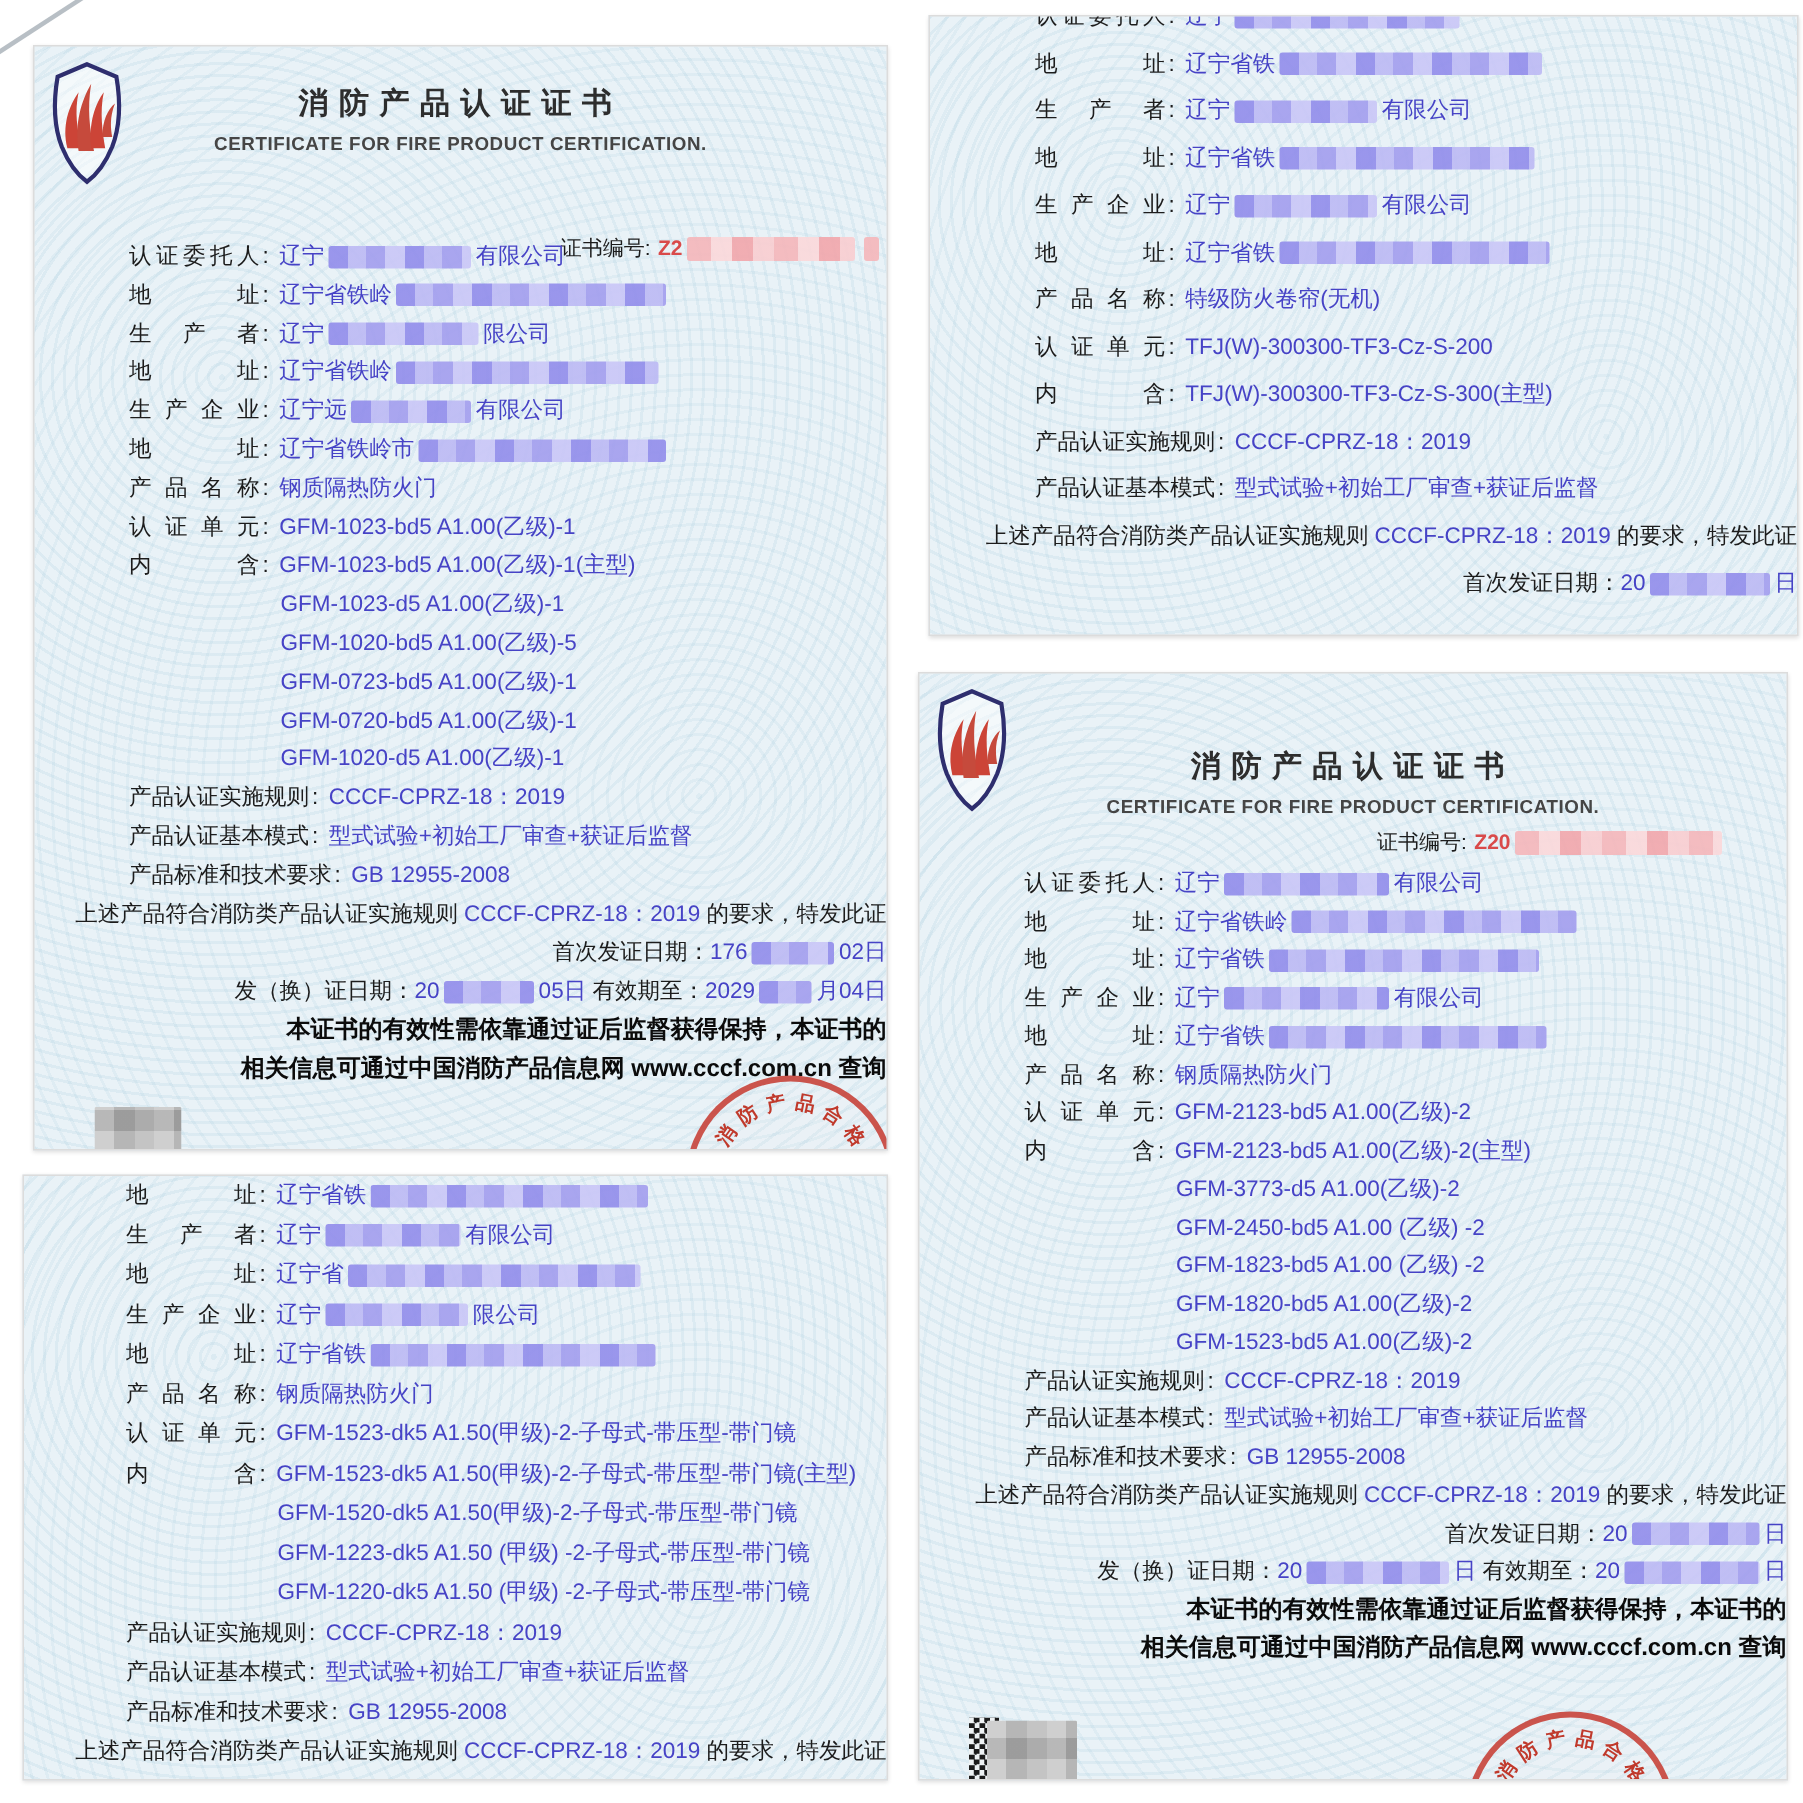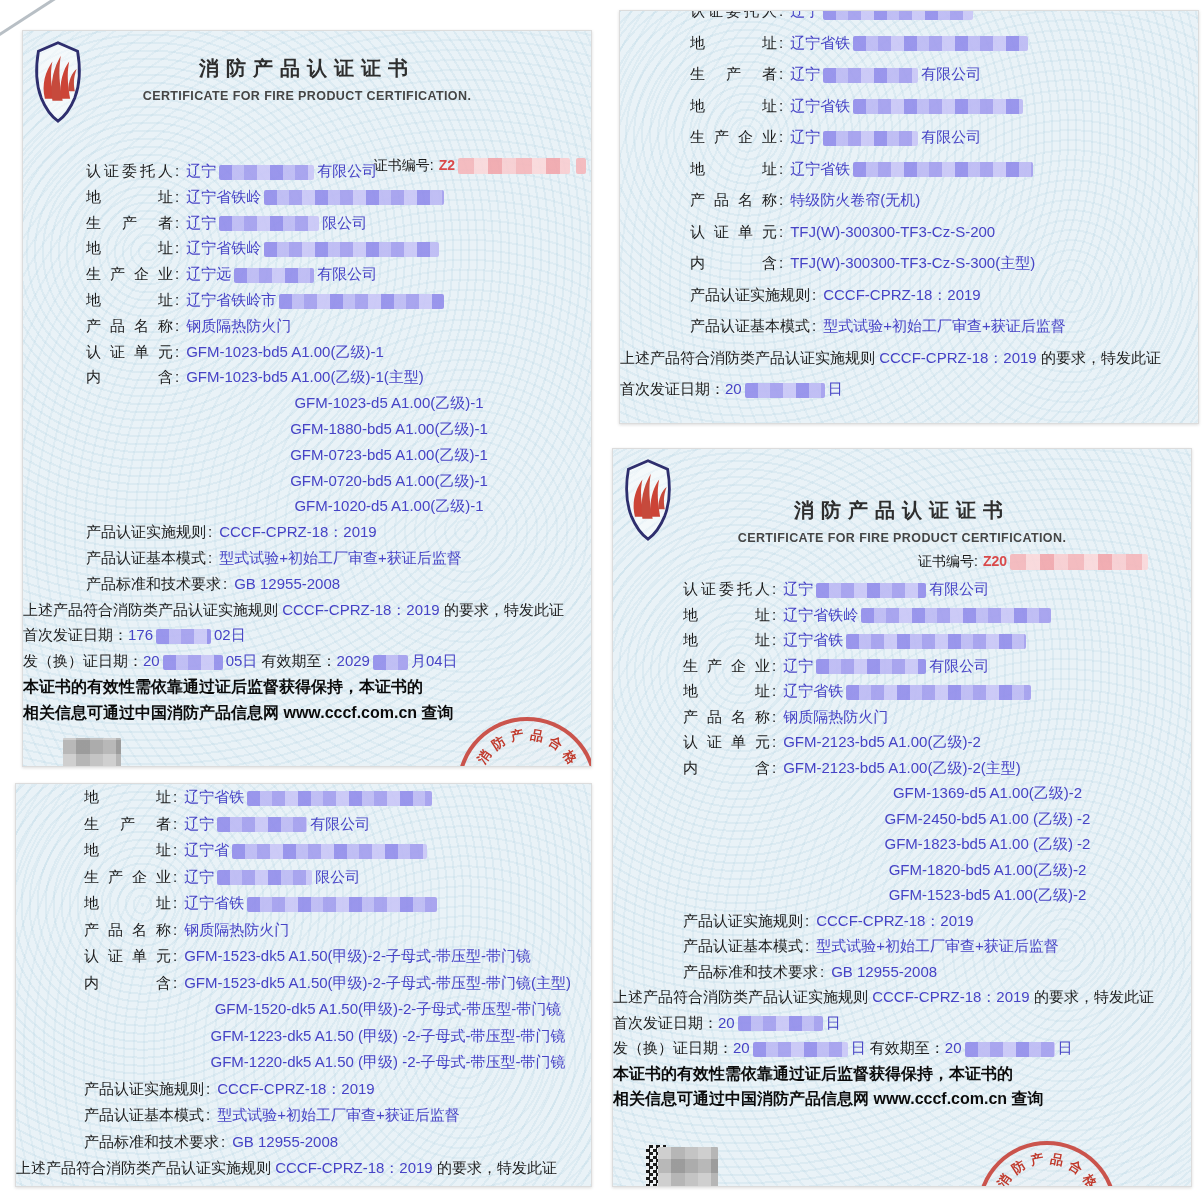--- a/index.html
+++ b/index.html
@@ -46,22 +46,22 @@
   #c1 .rows{padding-top:127px;}
   #c2 .rows{top:-16px;}
   #c3 .rows{padding-top:127px;}
   #c4 .rows{padding-top:0px;}
 
   .row{
     height:var(--rh);line-height:var(--rh);
     white-space:nowrap;font-size:15px;color:#222;
   }
   .row.f,.row.cont{padding-left:var(--pad);}
-  .row.cont{padding-left:calc(var(--pad) + 101px);text-align:center;}
-  .row.m{text-align:left;}
+  .row.cont{padding-left:calc(var(--pad) + 101px);}
+  .row.m{text-align:right;}
 
   .lab{
     display:inline-block;width:87px;
     text-align:justify;text-align-last:justify;
     color:#1c1c1c;
   }
   .lab.long{width:auto;text-align-last:auto;}
   .colon{margin:0 7px 0 2px;color:#1c1c1c;}
   .val{color:#4643c6;}
   .blk{color:#1c1c1c;}
@@ -121,21 +121,21 @@
       <div class="row f"><span class="lab">认证委托人</span><span class="colon">:</span><span class="val">辽宁</span><span class="redact" style="width: 95px;"></span><span class="val">有限公司</span></div>
       <div class="row f"><span class="lab">地址</span><span class="colon">:</span><span class="val">辽宁省铁岭</span><span class="redact" style="width: 180px;"></span></div>
       <div class="row f"><span class="lab">生产者</span><span class="colon">:</span><span class="val">辽宁</span><span class="redact" style="width: 100px;"></span><span class="val">限公司</span></div>
       <div class="row f"><span class="lab">地址</span><span class="colon">:</span><span class="val">辽宁省铁岭</span><span class="redact" style="width: 175px;"></span></div>
       <div class="row f"><span class="lab">生产企业</span><span class="colon">:</span><span class="val">辽宁远</span><span class="redact" style="width: 80px;"></span><span class="val">有限公司</span></div>
       <div class="row f"><span class="lab">地址</span><span class="colon">:</span><span class="val">辽宁省铁岭市</span><span class="redact" style="width: 165px;"></span></div>
       <div class="row f"><span class="lab">产品名称</span><span class="colon">:</span><span class="val">钢质隔热防火门</span></div>
       <div class="row f"><span class="lab">认证单元</span><span class="colon">:</span><span class="val">GFM-1023-bd5 A1.00(乙级)-1</span></div>
       <div class="row f"><span class="lab">内含</span><span class="colon">:</span><span class="val">GFM-1023-bd5 A1.00(乙级)-1(主型)</span></div>
       <div class="row cont"><span class="val">GFM-1023-d5 A1.00(乙级)-1</span></div>
-      <div class="row cont"><span class="val">GFM-1880-bd5 A1.00(乙级)-1</span></div>
+      <div class="row cont"><span class="val">GFM-1020-bd5 A1.00(乙级)-5</span></div>
       <div class="row cont"><span class="val">GFM-0723-bd5 A1.00(乙级)-1</span></div>
       <div class="row cont"><span class="val">GFM-0720-bd5 A1.00(乙级)-1</span></div>
       <div class="row cont"><span class="val">GFM-1020-d5 A1.00(乙级)-1</span></div>
       <div class="row f"><span class="lab long">产品认证实施规则</span><span class="colon">:</span><span class="val">CCCF-CPRZ-18：2019</span></div>
       <div class="row f"><span class="lab long">产品认证基本模式</span><span class="colon">:</span><span class="val">型式试验+初始工厂审查+获证后监督</span></div>
       <div class="row f"><span class="lab long">产品标准和技术要求</span><span class="colon">:</span><span class="val">GB 12955-2008</span></div>
       <div class="row m"><span class="blk">上述产品符合消防类产品认证实施规则 </span><span class="val">CCCF-CPRZ-18：2019</span><span class="blk"> 的要求，特发此证</span></div>
       <div class="row m"><span class="blk">首次发证日期：</span><span class="val">176</span><span class="redact" style="width: 55px;"></span><span class="val">02日</span></div>
       <div class="row m"><span class="blk">发（换）证日期：</span><span class="val">20</span><span class="redact" style="width: 60px;"></span><span class="val">05日</span><span class="blk"> 有效期至：</span><span class="val">2029</span><span class="redact" style="width: 35px;"></span><span class="val">月04日</span></div>
       <div class="row m"><span class="bold">本证书的有效性需依靠通过证后监督获得保持，本证书的</span></div>
@@ -185,21 +185,21 @@
   </div>
   <div class="rows">
       <div class="row f"><span class="lab">认证委托人</span><span class="colon">:</span><span class="val">辽宁</span><span class="redact" style="width: 110px;"></span><span class="val">有限公司</span></div>
       <div class="row f"><span class="lab">地址</span><span class="colon">:</span><span class="val">辽宁省铁岭</span><span class="redact" style="width: 190px;"></span></div>
       <div class="row f"><span class="lab">地址</span><span class="colon">:</span><span class="val">辽宁省铁</span><span class="redact" style="width: 180px;"></span></div>
       <div class="row f"><span class="lab">生产企业</span><span class="colon">:</span><span class="val">辽宁</span><span class="redact" style="width: 110px;"></span><span class="val">有限公司</span></div>
       <div class="row f"><span class="lab">地址</span><span class="colon">:</span><span class="val">辽宁省铁</span><span class="redact" style="width: 185px;"></span></div>
       <div class="row f"><span class="lab">产品名称</span><span class="colon">:</span><span class="val">钢质隔热防火门</span></div>
       <div class="row f"><span class="lab">认证单元</span><span class="colon">:</span><span class="val">GFM-2123-bd5 A1.00(乙级)-2</span></div>
       <div class="row f"><span class="lab">内含</span><span class="colon">:</span><span class="val">GFM-2123-bd5 A1.00(乙级)-2(主型)</span></div>
-      <div class="row cont"><span class="val">GFM-1369-d5 A1.00(乙级)-2</span></div>
+      <div class="row cont"><span class="val">GFM-3773-d5 A1.00(乙级)-2</span></div>
       <div class="row cont"><span class="val">GFM-2450-bd5 A1.00 (乙级) -2</span></div>
       <div class="row cont"><span class="val">GFM-1823-bd5 A1.00 (乙级) -2</span></div>
       <div class="row cont"><span class="val">GFM-1820-bd5 A1.00(乙级)-2</span></div>
       <div class="row cont"><span class="val">GFM-1523-bd5 A1.00(乙级)-2</span></div>
       <div class="row f"><span class="lab long">产品认证实施规则</span><span class="colon">:</span><span class="val">CCCF-CPRZ-18：2019</span></div>
       <div class="row f"><span class="lab long">产品认证基本模式</span><span class="colon">:</span><span class="val">型式试验+初始工厂审查+获证后监督</span></div>
       <div class="row f"><span class="lab long">产品标准和技术要求</span><span class="colon">:</span><span class="val">GB 12955-2008</span></div>
       <div class="row m"><span class="blk">上述产品符合消防类产品认证实施规则 </span><span class="val">CCCF-CPRZ-18：2019</span><span class="blk"> 的要求，特发此证</span></div>
       <div class="row m"><span class="blk">首次发证日期：</span><span class="val">20</span><span class="redact" style="width: 85px;"></span><span class="val">日</span></div>
       <div class="row m"><span class="blk">发（换）证日期：</span><span class="val">20</span><span class="redact" style="width: 95px;"></span><span class="val">日</span><span class="blk"> 有效期至：</span><span class="val">20</span><span class="redact" style="width: 90px;"></span><span class="val">日</span></div>

